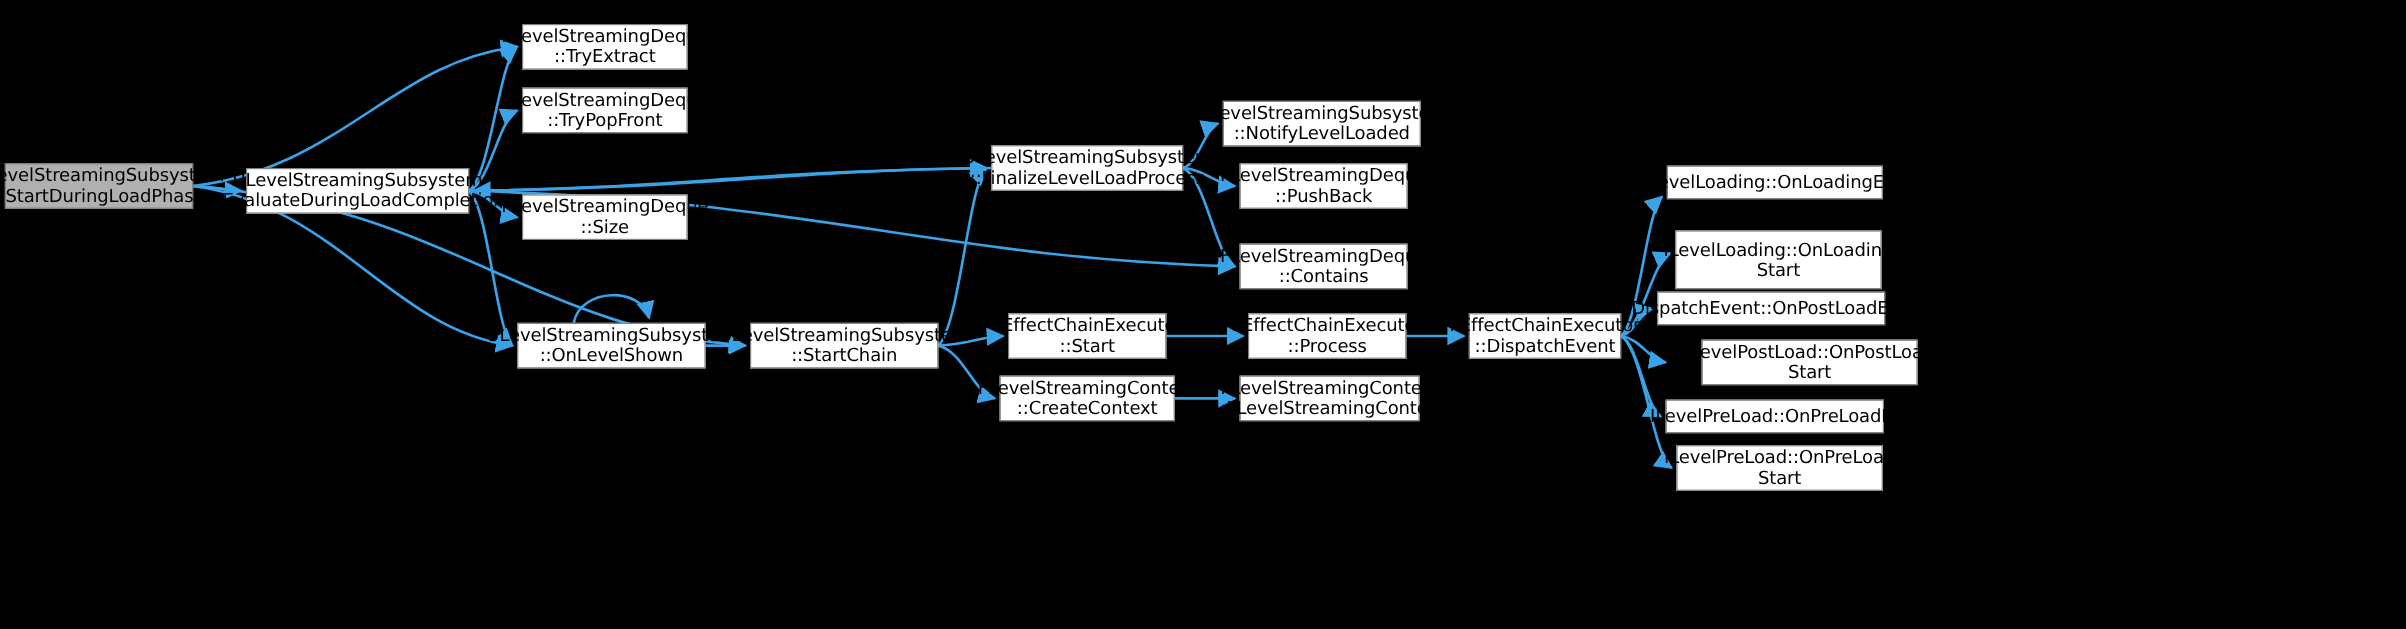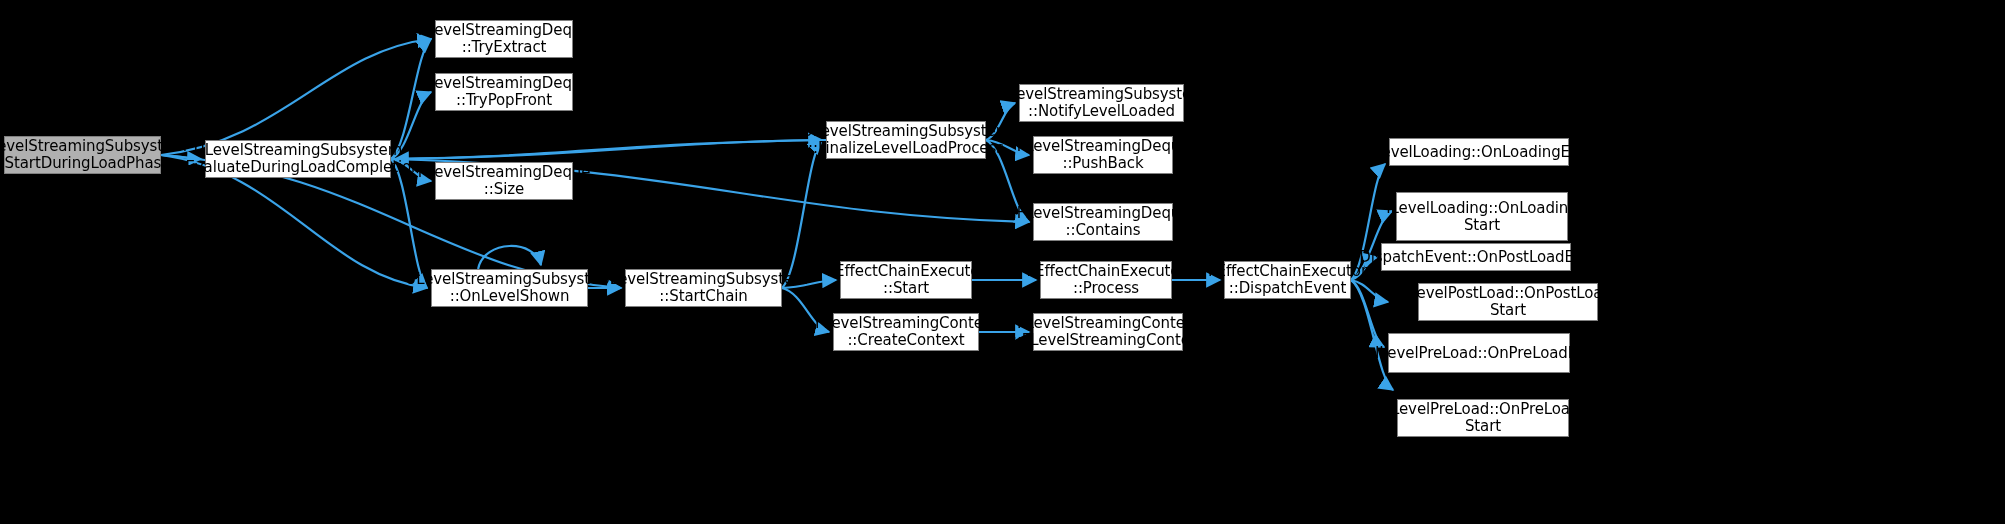--- a/index.html
+++ b/index.html
@@ -114,16 +114,16 @@
     <div class="node" style="left: 1033px; top: 313px; width: 150px; height: 38px;">FLevelStreamingContext
 ::FLevelStreamingContext</div>
     <div class="node" style="left: 1224px; top: 261px; width: 127px; height: 38px;">FEffectChainExecutor
 ::DispatchEvent</div>
     <div class="node" style="left: 1389px; top: 138px; width: 180px; height: 28px;">ILevelLoading::OnLoadingEnd</div>
     <div class="node" style="left: 1396px; top: 192px; width: 172px; height: 49px;">ILevelLoading::OnLoading
 Start</div>
     <div class="node" style="left: 1381px; top: 243px; width: 190px; height: 28px;">DispatchEvent::OnPostLoadEnd</div>
     <div class="node" style="left: 1392px; top: 283px; width: 180px; height: 38px; margin-left: 26px;">ILevelPostLoad::OnPostLoad
 Start</div>
-    <div class="node" style="left: 1388px; top: 333px; width: 182px; height: 40px; padding-left: 13px;">ILevelPreLoad::OnPreLoadEnd</div>
-    <div class="node" style="left: 1397px; top: 371px; width: 172px; height: 38px; margin-top: 28px;">ILevelPreLoad::OnPreLoad
+    <div class="node" style="left: 1388px; top: 333px; width: 182px; height: 28px; padding-left: 13px;">ILevelPreLoad::OnPreLoadEnd</div>
+    <div class="node" style="left: 1397px; top: 371px; width: 172px; height: 38px;">ILevelPreLoad::OnPreLoad
 Start</div>
   </div>
 
 </body></html>

